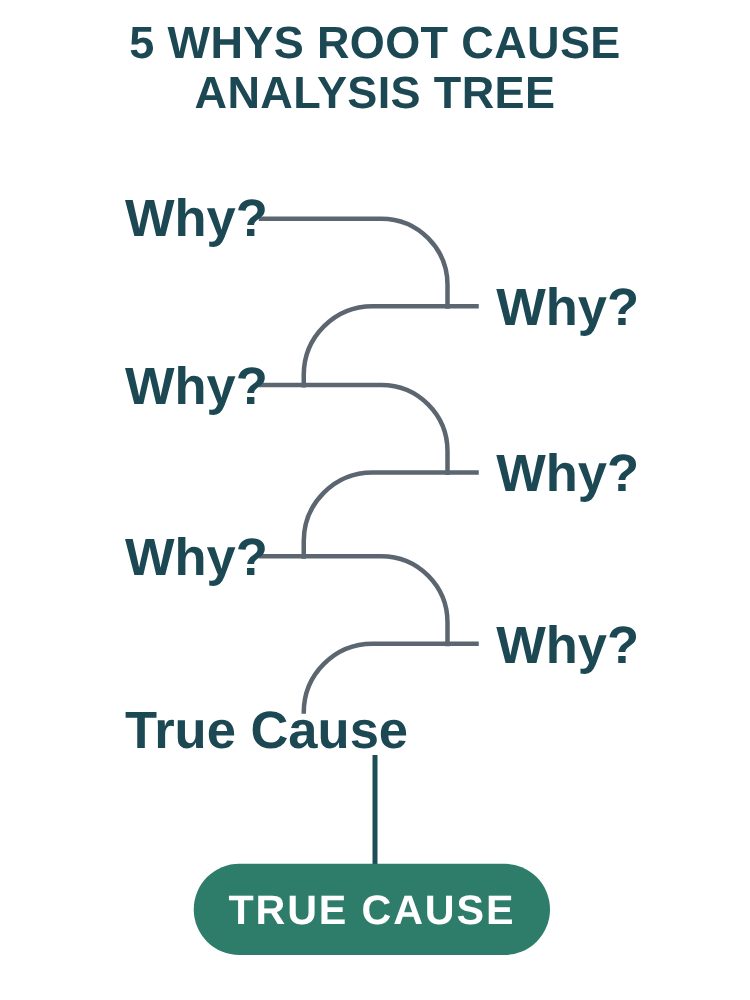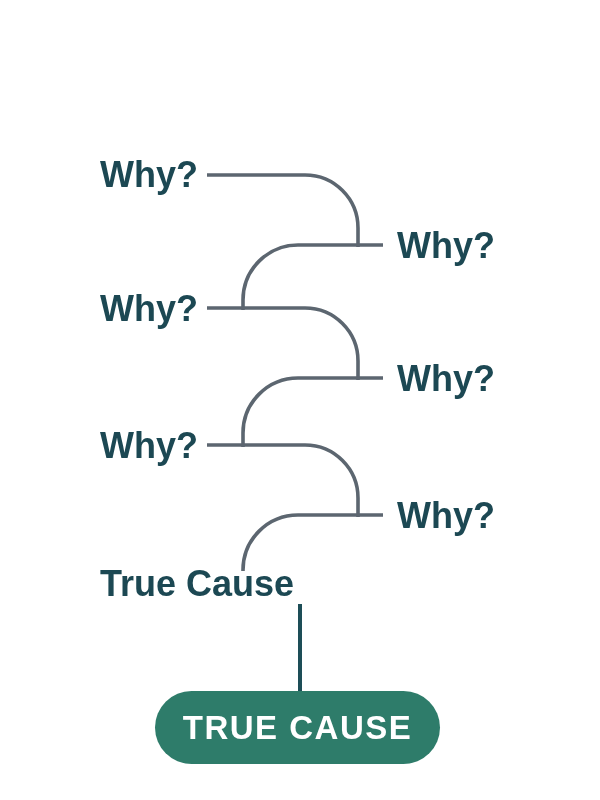--- a/index.html
+++ b/index.html
@@ -49,21 +49,21 @@
     stroke-width:3.6;
   }
   .dropline{
     fill:none;
     stroke:var(--drop-line);
     stroke-width:4;
   }
   .node{
     position:absolute;
     transform:translateY(-50%);
-    font-size:36px;
+    font-size:42px;
     font-weight:bold;
     color:var(--title-text);
     white-space:nowrap;
     line-height:1;
   }
   .pill{
     position:absolute;
     left:155px;
     top:691px;
     width:285px;
@@ -80,20 +80,21 @@
     font-weight:bold;
     letter-spacing:1.5px;
     white-space:nowrap;
   }
 </style>
 </head>
 <body>
 
 <div class="page">
 
+  <h1 class="title"><span class="title-inner">5 WHYS ROOT CAUSE ANALYSIS TREE</span></h1>
 
   <svg class="tree-svg" viewBox="0 0 600 800" aria-hidden="true">
     <path class="connector" d="M 207 175 H 305 A 53 53 0 0 1 358 228 V 247"></path>
     <path class="connector" d="M 383 245 H 298 A 55 55 0 0 0 243 300 V 310"></path>
     <path class="connector" d="M 207 308 H 305 A 53 53 0 0 1 358 361 V 380"></path>
     <path class="connector" d="M 383 378 H 298 A 55 55 0 0 0 243 433 V 447"></path>
     <path class="connector" d="M 207 445 H 305 A 53 53 0 0 1 358 498 V 517"></path>
     <path class="connector" d="M 383 515 H 298 A 55 55 0 0 0 243 570 V 571"></path>
     <path class="dropline" d="M 300 604 V 692"></path>
   </svg>

